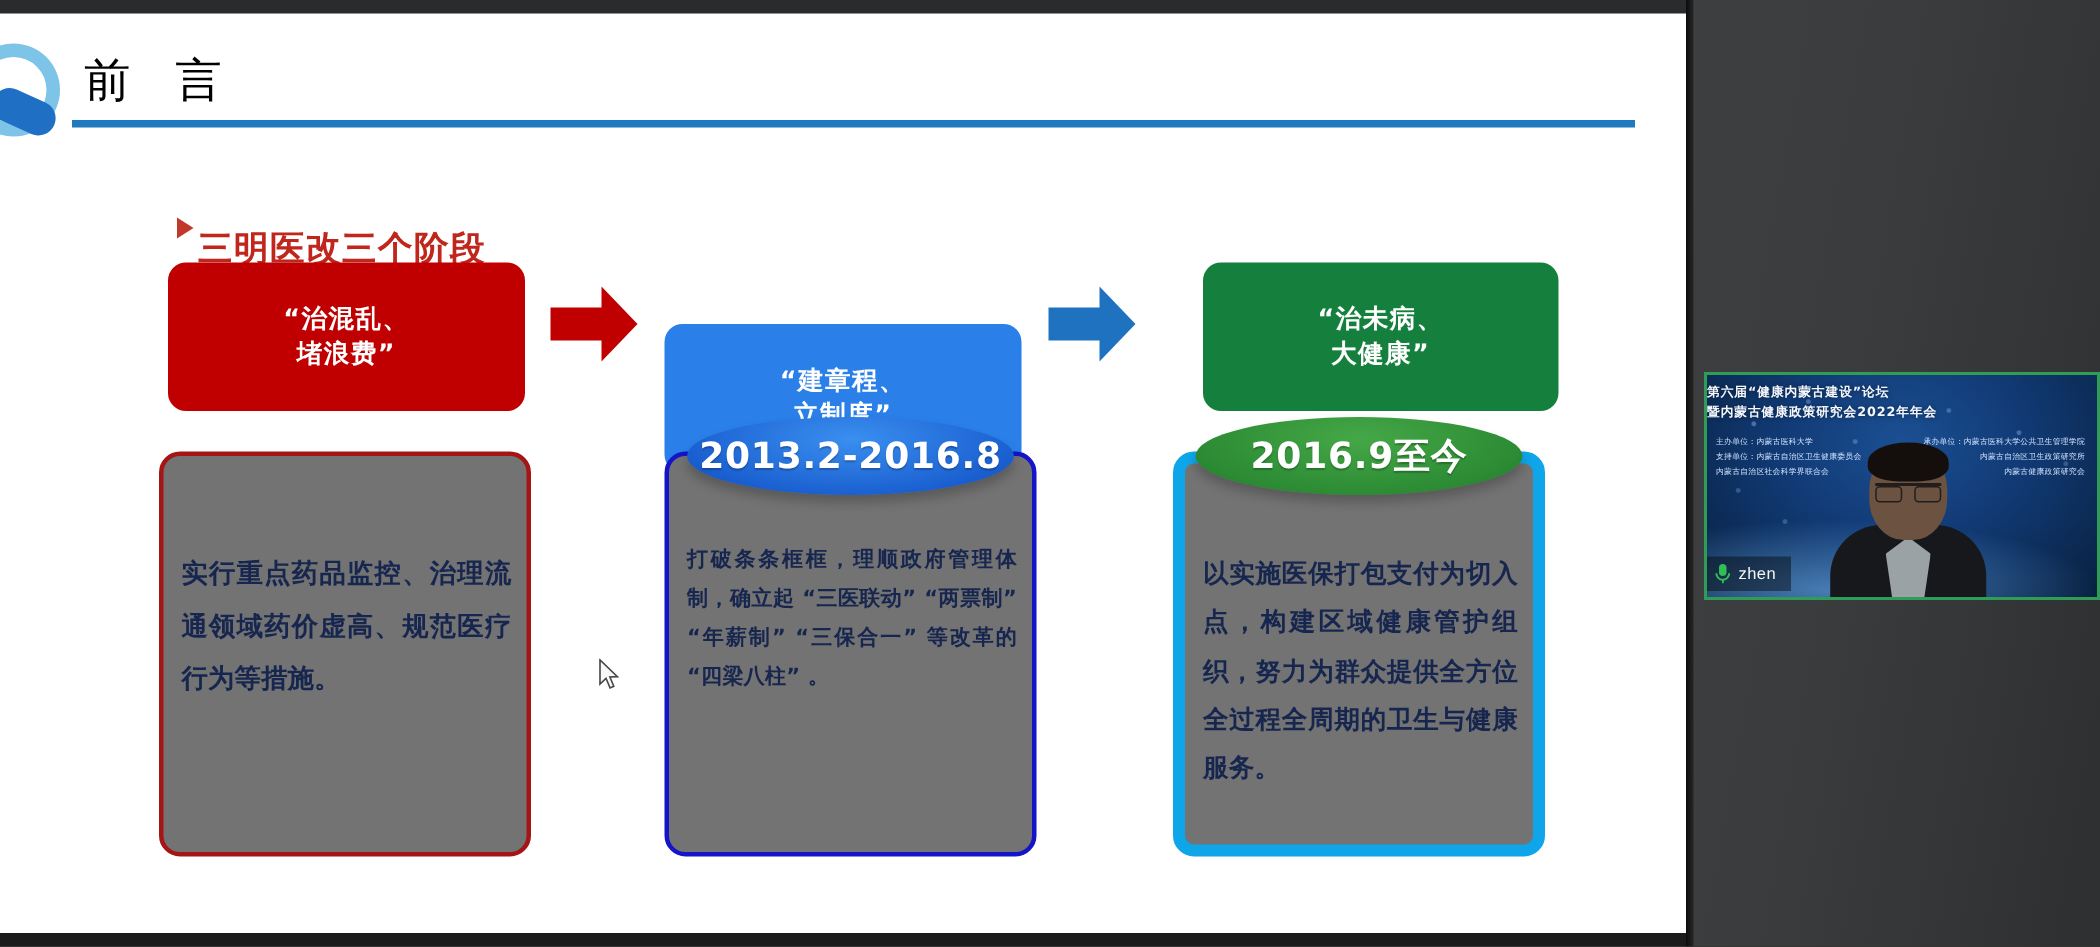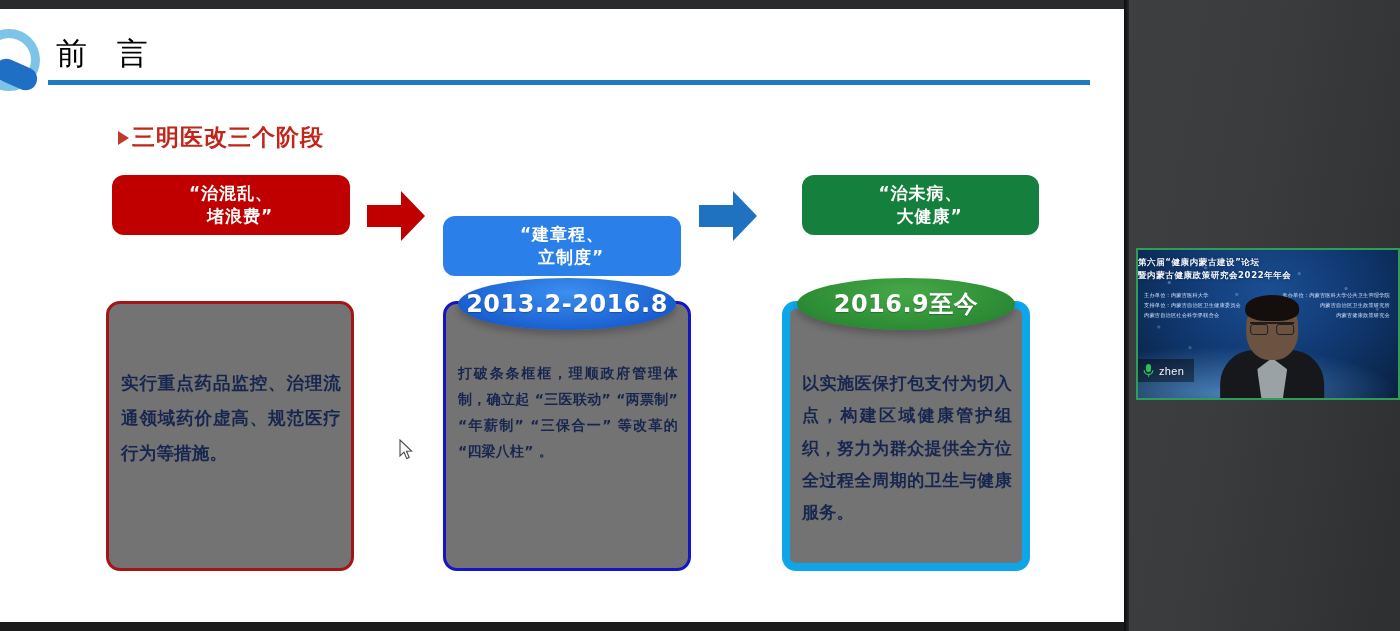--- a/index.html
+++ b/index.html
@@ -53,28 +53,29 @@
   .subtitle-row { position: absolute; left: 118px; top: 113px; display: flex; align-items: center; }
   .sub-arrow {
     width: 0; height: 0; margin-right: 3px;
     border-left: 11px solid #c0392b;
     border-top: 7px solid transparent;
     border-bottom: 7px solid transparent;
   }
   .subtitle-text {
     font-size: 23px; font-weight: bold; color: #c0261c; letter-spacing: 1px;
     font-family: "DejaVu Sans", "Liberation Sans", sans-serif;
+    margin-top: 28px;
   }
 
   
   .pill {
-    position: absolute; top: 166px; height: 60px; border-radius: 12px;
+    position: absolute; top: 166px; height: 99px; border-radius: 12px;
     display: flex; align-items: center; justify-content: center;
     color: #fff; font-weight: bold; font-size: 17px; line-height: 1.35;
-    text-align: right; letter-spacing: 1px;
+    text-align: center; letter-spacing: 1px;
     font-family: "DejaVu Sans", "Liberation Sans", sans-serif;
   }
   .pill-1 { left: 112px; width: 238px; background: #c00000; }
   .pill-2 { left: 443px; width: 238px; background: #2a7fe8; margin-top: 41px; }
   .pill-3 { left: 802px; width: 237px; background: #15803d; }
 
   
   .chev { position: absolute; top: 180px; width: 62px; height: 54px; }
   .chev svg { width: 100%; height: 100%; display: block; }
   .chev-1 { left: 365px; }
@@ -194,21 +195,21 @@
     position: absolute; left: 50%; bottom: 0; transform: translateX(-50%);
     width: 104px; height: 48px; border-radius: 34px 34px 0 0;
     background: #16181c;
   }
   .speaker .shirt {
     position: absolute; left: 50%; bottom: 0; transform: translateX(-50%);
     width: 30px; height: 40px; background: #9aa2a6;
     clip-path: polygon(50% 0, 100% 28%, 86% 100%, 14% 100%, 0 28%);
   }
   .name-chip {
-    position: absolute; left: 0; bottom: 16px; height: 23px;
+    position: absolute; left: 0; bottom: 4px; height: 23px;
     padding: 0 10px 0 4px; display: flex; align-items: center; gap: 4px;
     background: rgba(0,0,0,0.42);
   }
   .mic-ico { width: 13px; height: 15px; display: block; }
   .name-text {
     color: #f4f4f4; font-size: 11px; letter-spacing: .3px;
     font-family: "Liberation Sans", sans-serif;
   }
 </style>
 </head>

